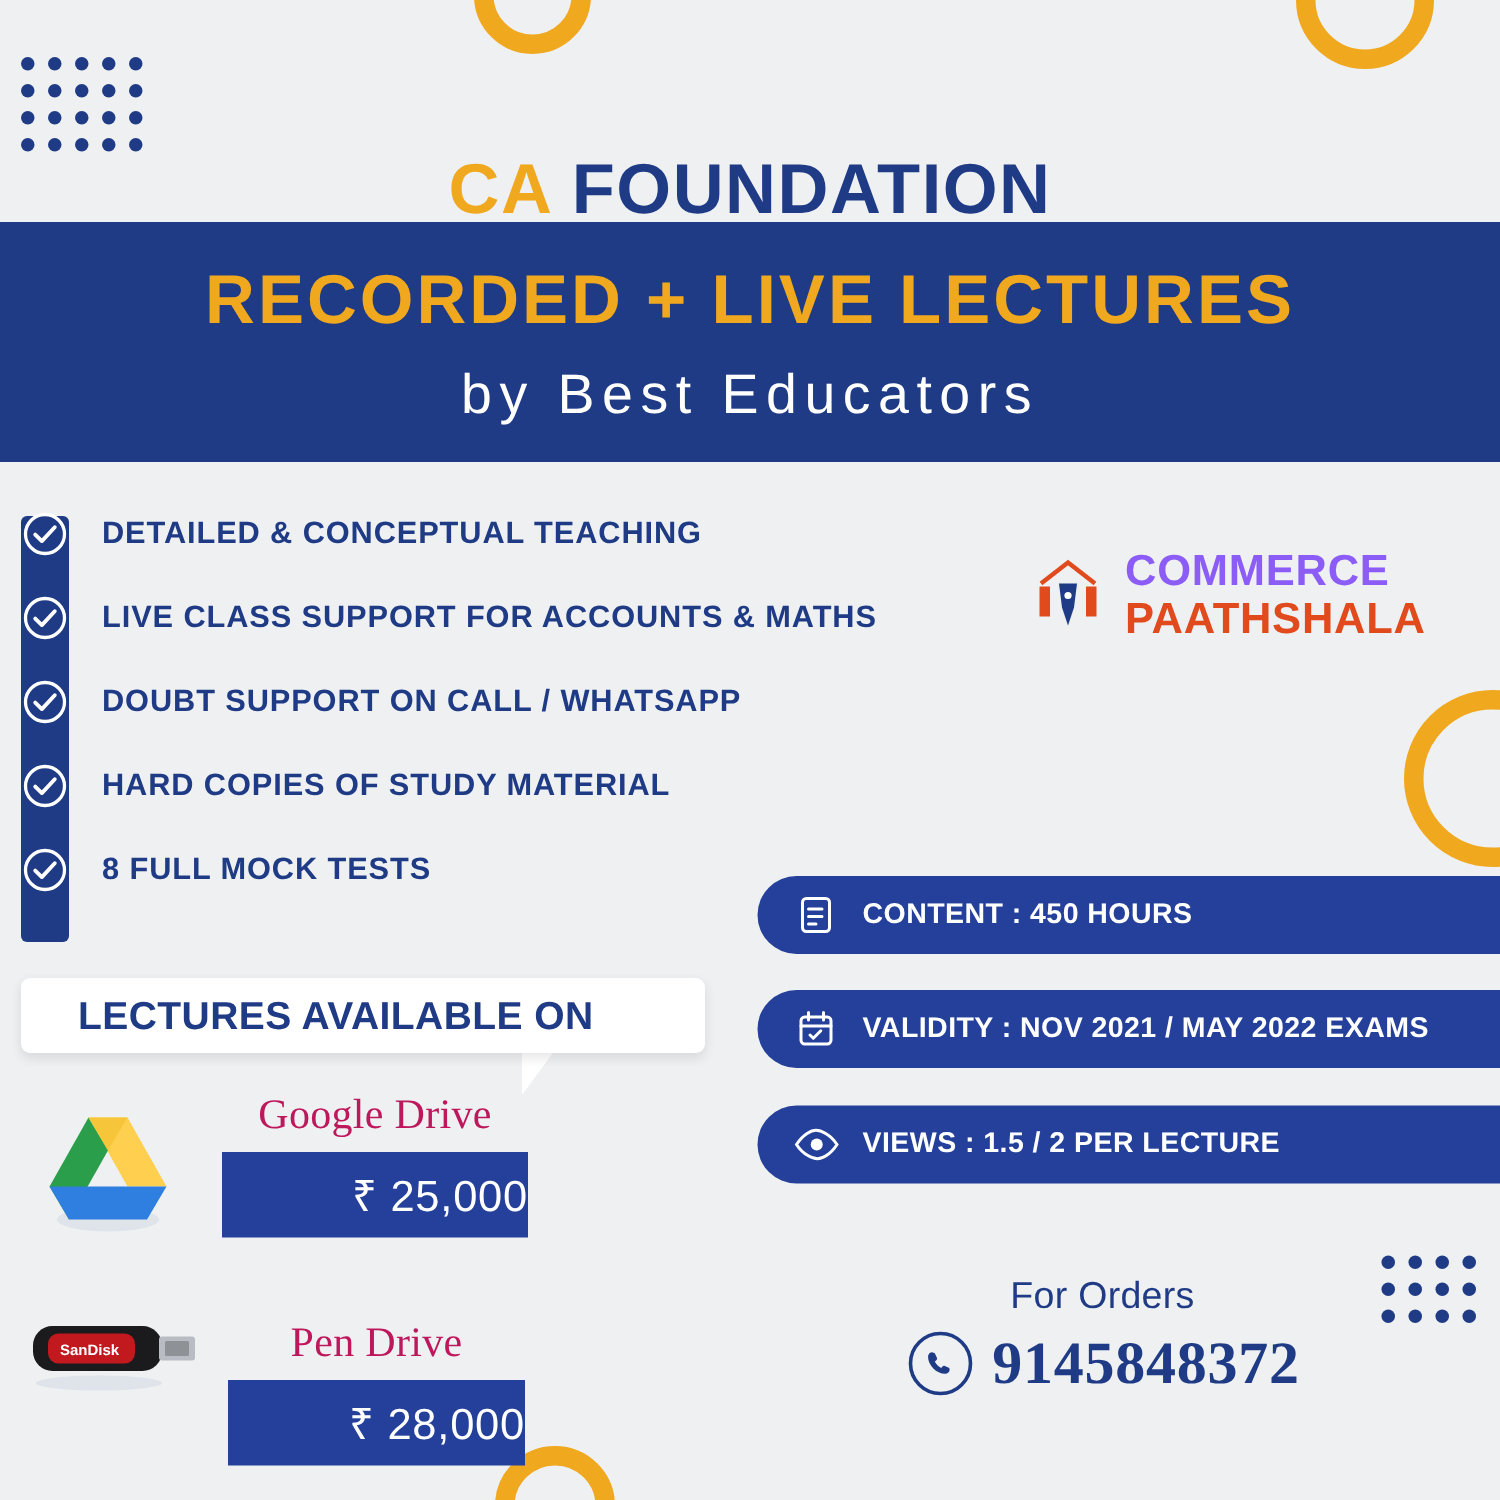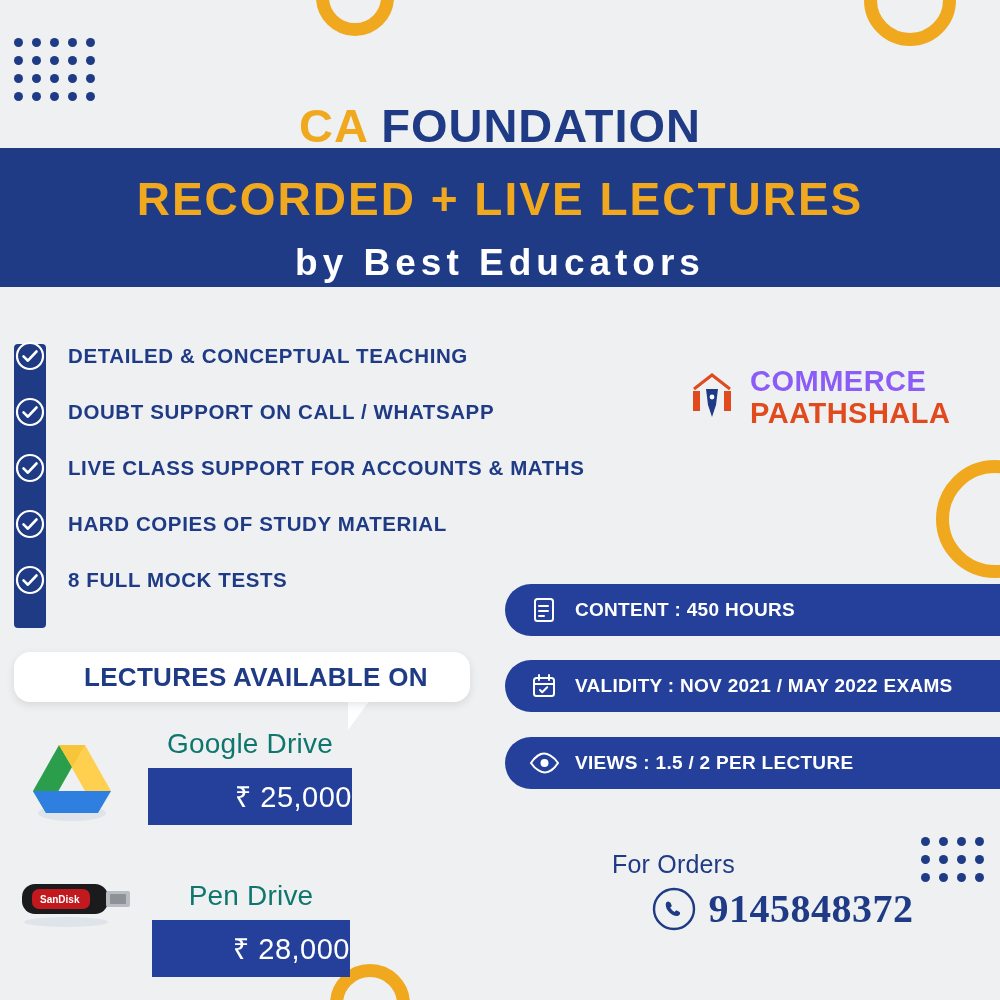--- a/index.html
+++ b/index.html
@@ -25,30 +25,30 @@
 
   
   .title {
     position:absolute; top:52px; left:0; width:1000px;
     text-align:center; font-size:47px; font-weight:bold;
     letter-spacing:1px; color:#1f3b85;margin-top:46px;
   }
   .title .ca { color:#f0a81f; }
 
   .band {
-    position:absolute; top:148px; left:0; width:1000px; height:139px;
+    position:absolute; top:148px; left:0; width:1000px; height:160px;
     background:#1f3b85; text-align:center;
   }
   .band-line1 {
     margin-top:24px;
     font-size:46px; font-weight:bold; color:#f0a81f; letter-spacing:2px;
   }
   .band-line2 {
     margin-top:16px;
-    font-size:37px; font-weight:bold; color:#ffffff; letter-spacing:5px;
+    font-size:37px; font-weight:normal; color:#ffffff; letter-spacing:5px;
   }
 
   
   .feature-bar {
     position:absolute; top:344px; left:14px; width:32px; height:284px;
     background:#1f3b85; border-radius:4px;
   }
   .features { position:absolute; top:328px; left:14px; width:760px; }
   .feature {
     display:flex; align-items:center; height:55px; margin-bottom:1px;
@@ -80,52 +80,52 @@
     display:flex; align-items:center; justify-content:center;
   }
   .pill .pill-text { font-size:19px; font-weight:bold; letter-spacing:0.3px; }
   .pill-1 { top:584px; }
   .pill-2 { top:660px; }
   .pill-3 { top:737px; }
 
   
   .callout {
     position:absolute; left:14px; top:652px; width:456px; height:50px;
-    background:#ffffff; border-radius:16px;
+    background:#ffffff; border-radius:6px;
     box-shadow:0 3px 8px rgba(0,0,0,0.10);
-    display:flex; align-items:center;padding-left:32px;
+    display:flex; align-items:center;
   }
   .callout span {
     margin-left:38px; font-size:26px; font-weight:bold; color:#1f3b85; letter-spacing:0.3px;
   }
   .callout-tail {
     position:absolute; left:348px; top:700px;
     width:0; height:0;
     border-left:22px solid #ffffff;
     border-bottom:30px solid transparent;
   }
 
   
   .product { position:absolute; }
   .product .pname {
-    font-size:28px; color:#0f766e; text-align:center; letter-spacing:0.2px;
+    font-size:28px; color:#be185d; text-align:center; letter-spacing:0.2px;font-family:Liberation Serif, serif;
   }
   .product .price {
     margin-top:8px; background:#24409a; color:#fff;
     font-size:29px; text-align:right; padding:8px 0 10px;
     letter-spacing:0.5px;
   }
   .gdrive-block { left:148px; top:728px; width:204px; }
   .pendrive-block { left:152px; top:880px; width:198px; }
 
   .gdrive-icon { position:absolute; left:24px; top:735px; width:96px; height:96px; }
   .pendrive-icon { position:absolute; left:14px; top:868px; width:126px; height:62px; }
 
   
-  .orders { position:absolute; left:612px; top:850px; width:340px; text-align:left; }
+  .orders { position:absolute; left:565px; top:850px; width:340px; text-align:center; }
   .orders .ol {
     font-size:25px; color:#1f3b85; letter-spacing:0.2px;
   }
   .orders .num-row {
     margin-top:6px; display:flex; align-items:center; justify-content:center;font-family:Liberation Serif, serif;
   }
   .orders .wa { width:46px; height:46px; margin-right:12px; }
   .orders .num { font-size:40px; font-weight:bold; color:#1f3b85; letter-spacing:0.5px; }
 </style>
 </head>
@@ -196,31 +196,31 @@
     <span class="txt">DETAILED &amp; CONCEPTUAL TEACHING</span>
   </div>
 
   <div class="feature">
     <span class="check">
       <svg width="30" height="30" viewBox="0 0 30 30">
           <circle cx="15" cy="15" r="13" fill="none" stroke="#ffffff" stroke-width="2.2"></circle>
           <path d="M8.5 15.4l4.4 4.3 8.6-9.2" fill="none" stroke="#ffffff" stroke-width="2.6" stroke-linecap="round" stroke-linejoin="round"></path>
         </svg>
     </span>
+    <span class="txt">LIVE CLASS SUPPORT FOR ACCOUNTS &amp; MATHS</span>
+  </div>
+
+  <div class="feature">
+    <span class="check">
+      <svg width="30" height="30" viewBox="0 0 30 30">
+          <circle cx="15" cy="15" r="13" fill="none" stroke="#ffffff" stroke-width="2.2"></circle>
+          <path d="M8.5 15.4l4.4 4.3 8.6-9.2" fill="none" stroke="#ffffff" stroke-width="2.6" stroke-linecap="round" stroke-linejoin="round"></path>
+        </svg>
+    </span>
     <span class="txt">DOUBT SUPPORT ON CALL / WHATSAPP</span>
-  </div>
-
-  <div class="feature">
-    <span class="check">
-      <svg width="30" height="30" viewBox="0 0 30 30">
-          <circle cx="15" cy="15" r="13" fill="none" stroke="#ffffff" stroke-width="2.2"></circle>
-          <path d="M8.5 15.4l4.4 4.3 8.6-9.2" fill="none" stroke="#ffffff" stroke-width="2.6" stroke-linecap="round" stroke-linejoin="round"></path>
-        </svg>
-    </span>
-    <span class="txt">LIVE CLASS SUPPORT FOR ACCOUNTS &amp; MATHS</span>
   </div>
 
   <div class="feature">
     <span class="check">
       <svg width="30" height="30" viewBox="0 0 30 30">
           <circle cx="15" cy="15" r="13" fill="none" stroke="#ffffff" stroke-width="2.2"></circle>
           <path d="M8.5 15.4l4.4 4.3 8.6-9.2" fill="none" stroke="#ffffff" stroke-width="2.6" stroke-linecap="round" stroke-linejoin="round"></path>
         </svg>
     </span>
     <span class="txt">HARD COPIES OF STUDY MATERIAL</span>

